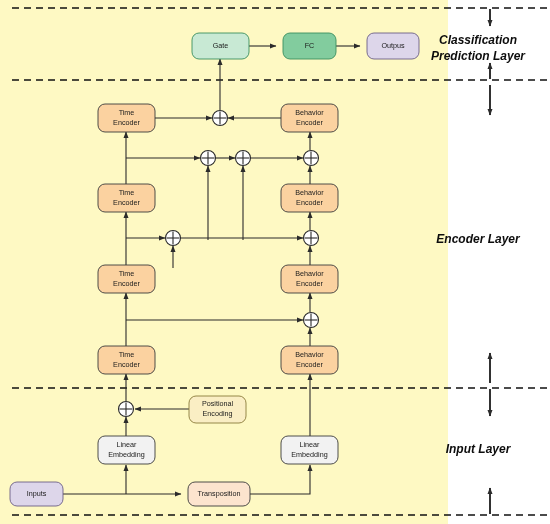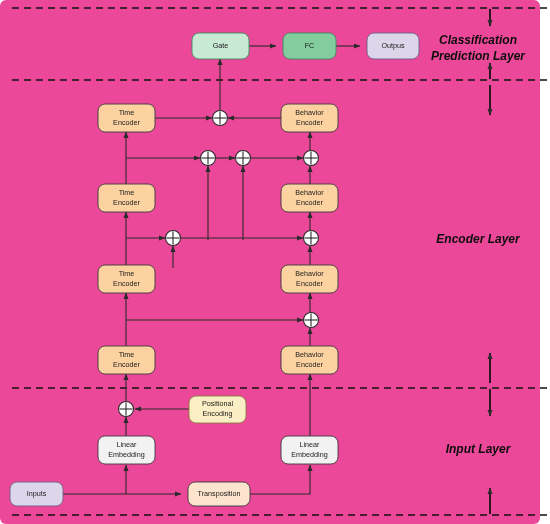--- a/index.html
+++ b/index.html
@@ -8,24 +8,23 @@
     background: #ffffff;
   }
   body {
     width: 550px;
     height: 524px;
     font-family: "Liberation Sans", sans-serif;
     overflow: hidden;
   }
   #diagram-root {
     position: relative;
-    width: 540px;
+    width: 448px;
     height: 524px;
-    background: #ec4899;
-    border-radius: 6px;
+    background: #fef9c3;
   }
   svg#diagram {
     display: block;
     width: 550px;
     height: 524px;
   }
   .node-label {
     font-family: "Liberation Sans", sans-serif;
     font-size: 7.2px;
     fill: #1a1a1a;

